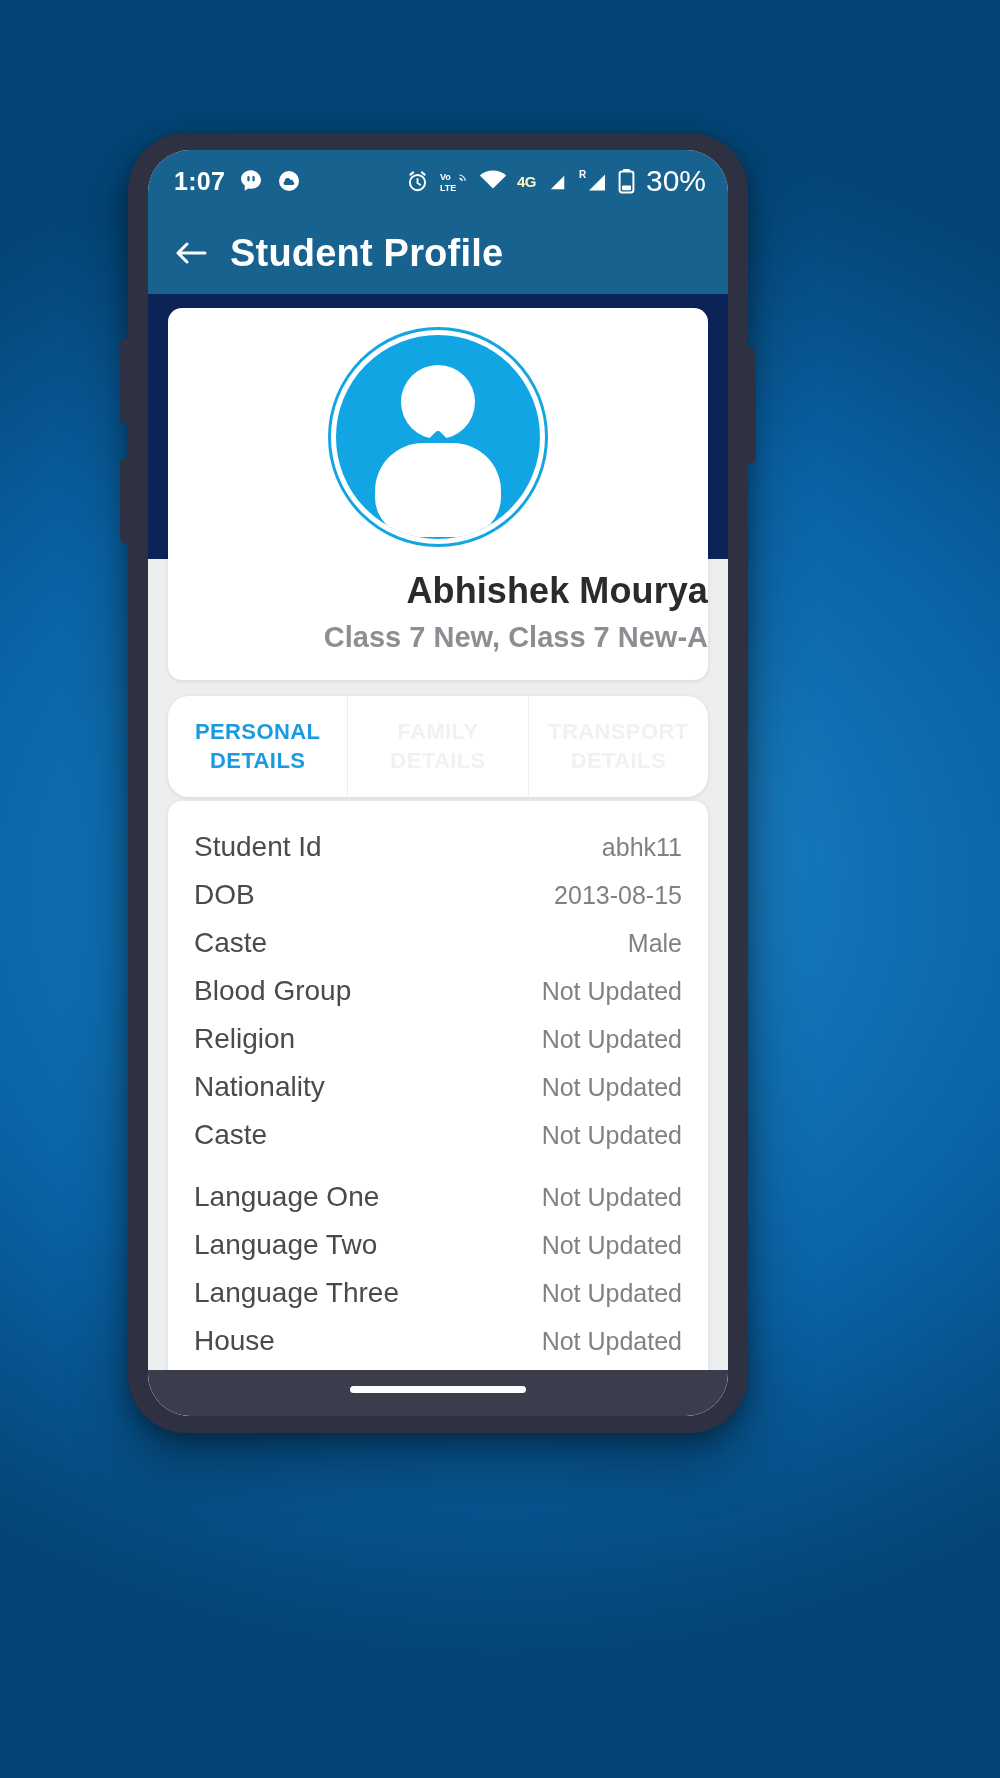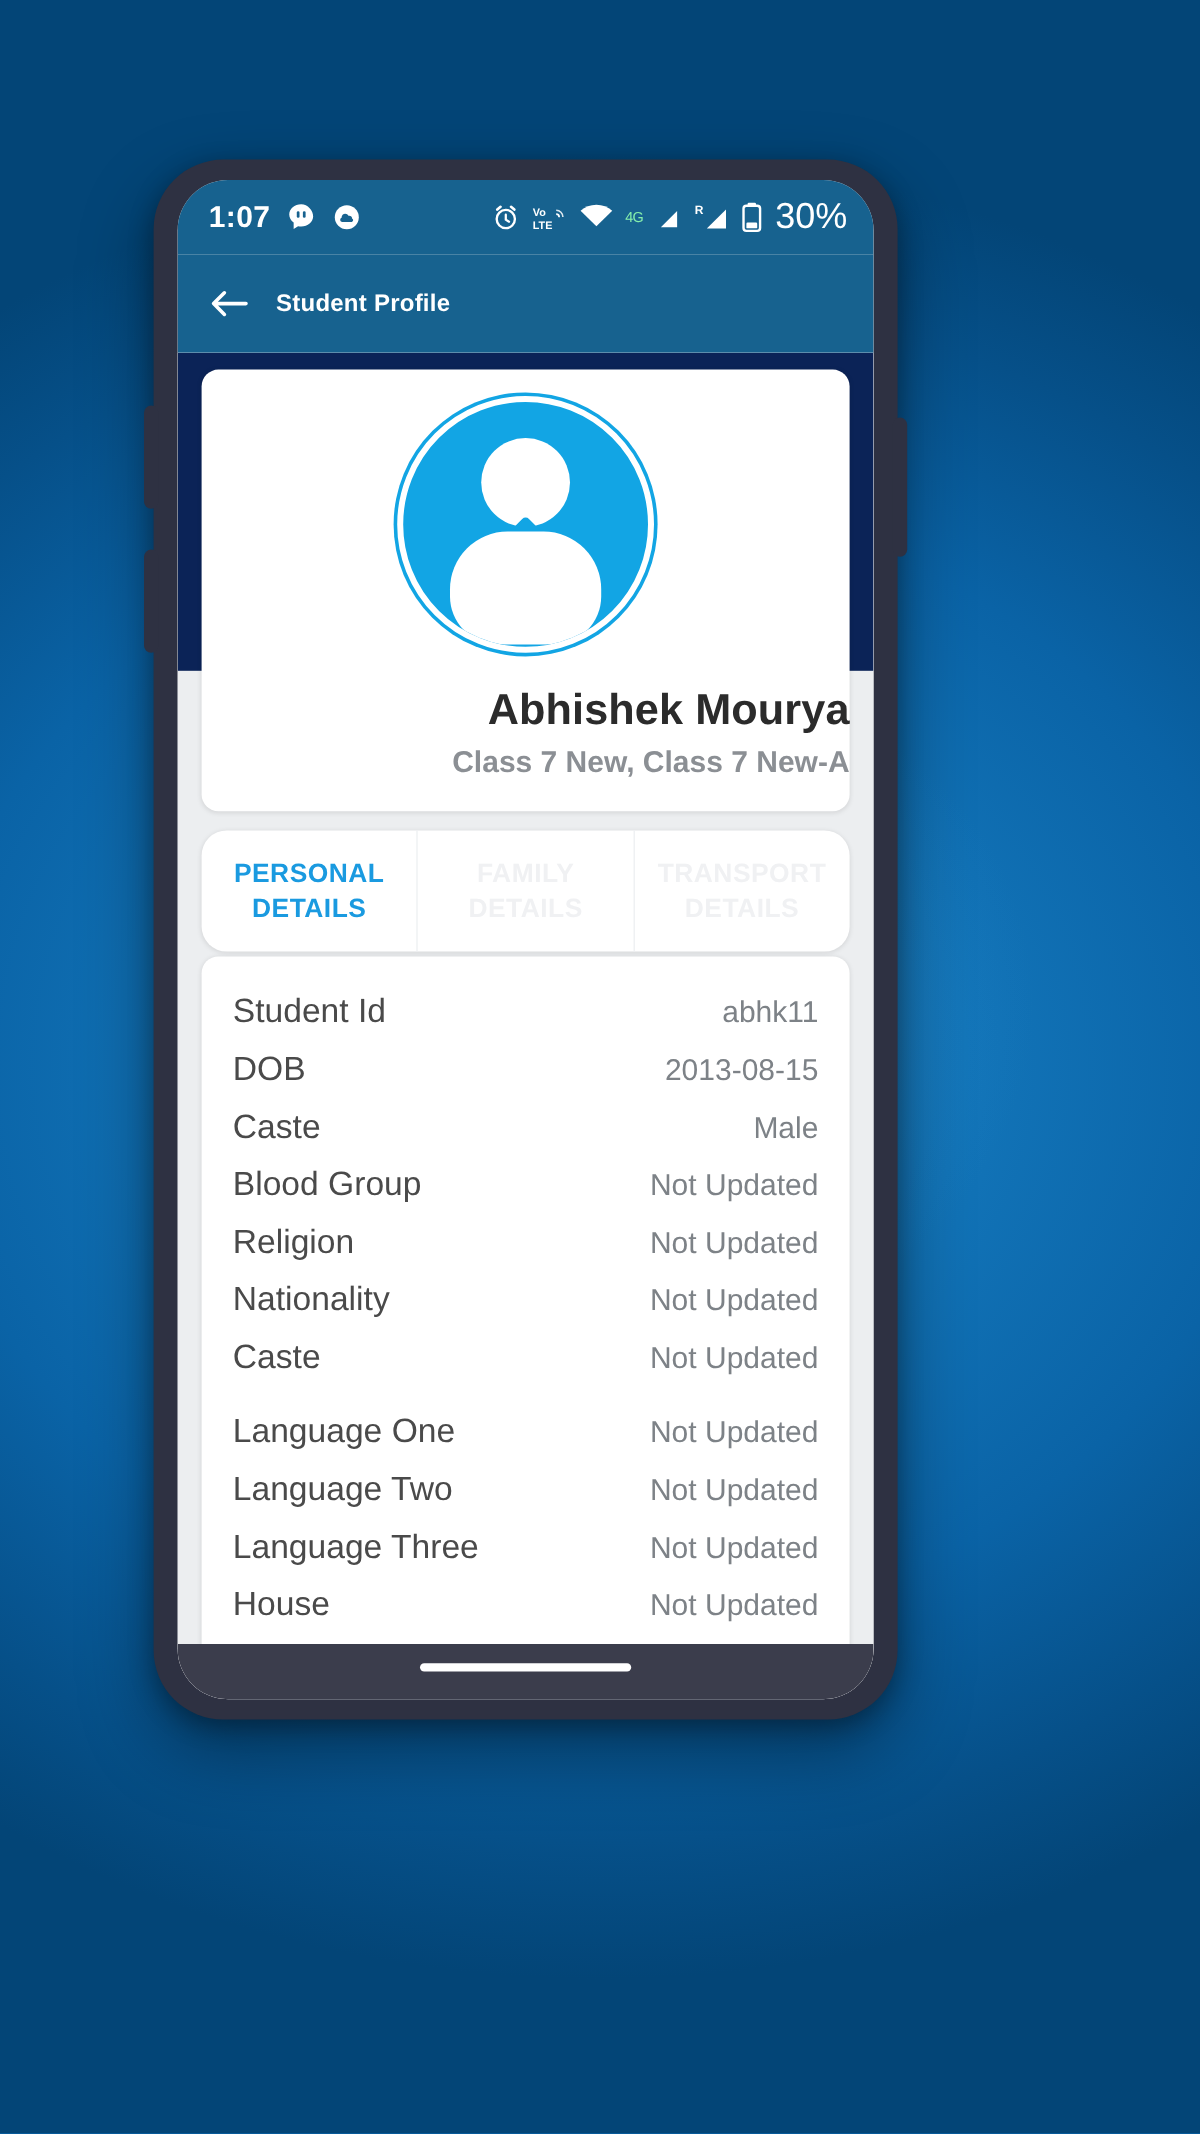--- a/index.html
+++ b/index.html
@@ -39,28 +39,28 @@
     position:relative;height:62px;background:#17628f;
     display:flex;align-items:center;justify-content:space-between;
     padding:0 22px 0 26px;box-sizing:border-box;color:#fff;gap:45px;
   }
   .sb-left{display:flex;align-items:center;gap:13px;}
   .sb-time{font-size:25px;font-weight:bold;letter-spacing:.3px;}
   .sb-right{display:flex;align-items:center;gap:9px;}
   .sb-pct{font-size:30px;font-weight:normal;margin-left:2px;}
   .ic{display:inline-block;line-height:0;}
   .ic svg{display:block;}
-  .net-label{font-size:12px;font-weight:normal;color:#86efac;letter-spacing:-.5px;}
+  .net-label{font-size:15px;font-weight:bold;color:#fef9c3;letter-spacing:-.5px;}
 
   
   .appbar{
     height:82px;background:#17628f;color:#fff;
     display:flex;align-items:center;gap:22px;padding:0 26px;box-sizing:border-box;
   }
-  .appbar-title{font-size:20px;font-weight:bold;letter-spacing:.2px;}
+  .appbar-title{font-size:38px;font-weight:bold;letter-spacing:.2px;}
 
   
   .content{position:relative;height:1122px;background:#eceef0;overflow:hidden;}
   .navy-strip{position:absolute;left:0;top:0;width:100%;height:265px;background:#0b2357;}
 
   .card{
     position:relative;background:#fff;border-radius:14px;
     box-shadow:0 1px 4px rgba(0,0,0,.10);
   }
   .profile-card{
@@ -79,21 +79,21 @@
   .avatar .body{
     position:absolute;left:50%;top:108px;transform:translateX(-50%);
     width:126px;height:94px;background:#fff;
     border-radius:48px 48px 40px 40px;
   }
   .avatar .notch{
     position:absolute;left:50%;top:100px;transform:translateX(-50%) rotate(45deg);
     width:26px;height:26px;background:#12a5e4;border-radius:4px;
   }
   .pname{margin-top:26px;font-size:36px;color:#2b2b2b;letter-spacing:.1px;}
-  .psub{margin-top:9px;font-size:25px;color:#8b8f94;}
+  .psub{margin-top:9px;font-size:29px;color:#8b8f94;}
 
   
   .tabs{
     display:flex;margin:16px 20px 0 20px;background:#fff;border-radius:21px;
     box-shadow:0 1px 4px rgba(0,0,0,.10);overflow:hidden;
   }
   .tab{
     flex:1;text-align:center;padding:22px 6px;font-size:22px;font-weight:bold;
     line-height:1.3;letter-spacing:.4px;color:#f0f1f3;
     border-left:1px solid #eceef0;

